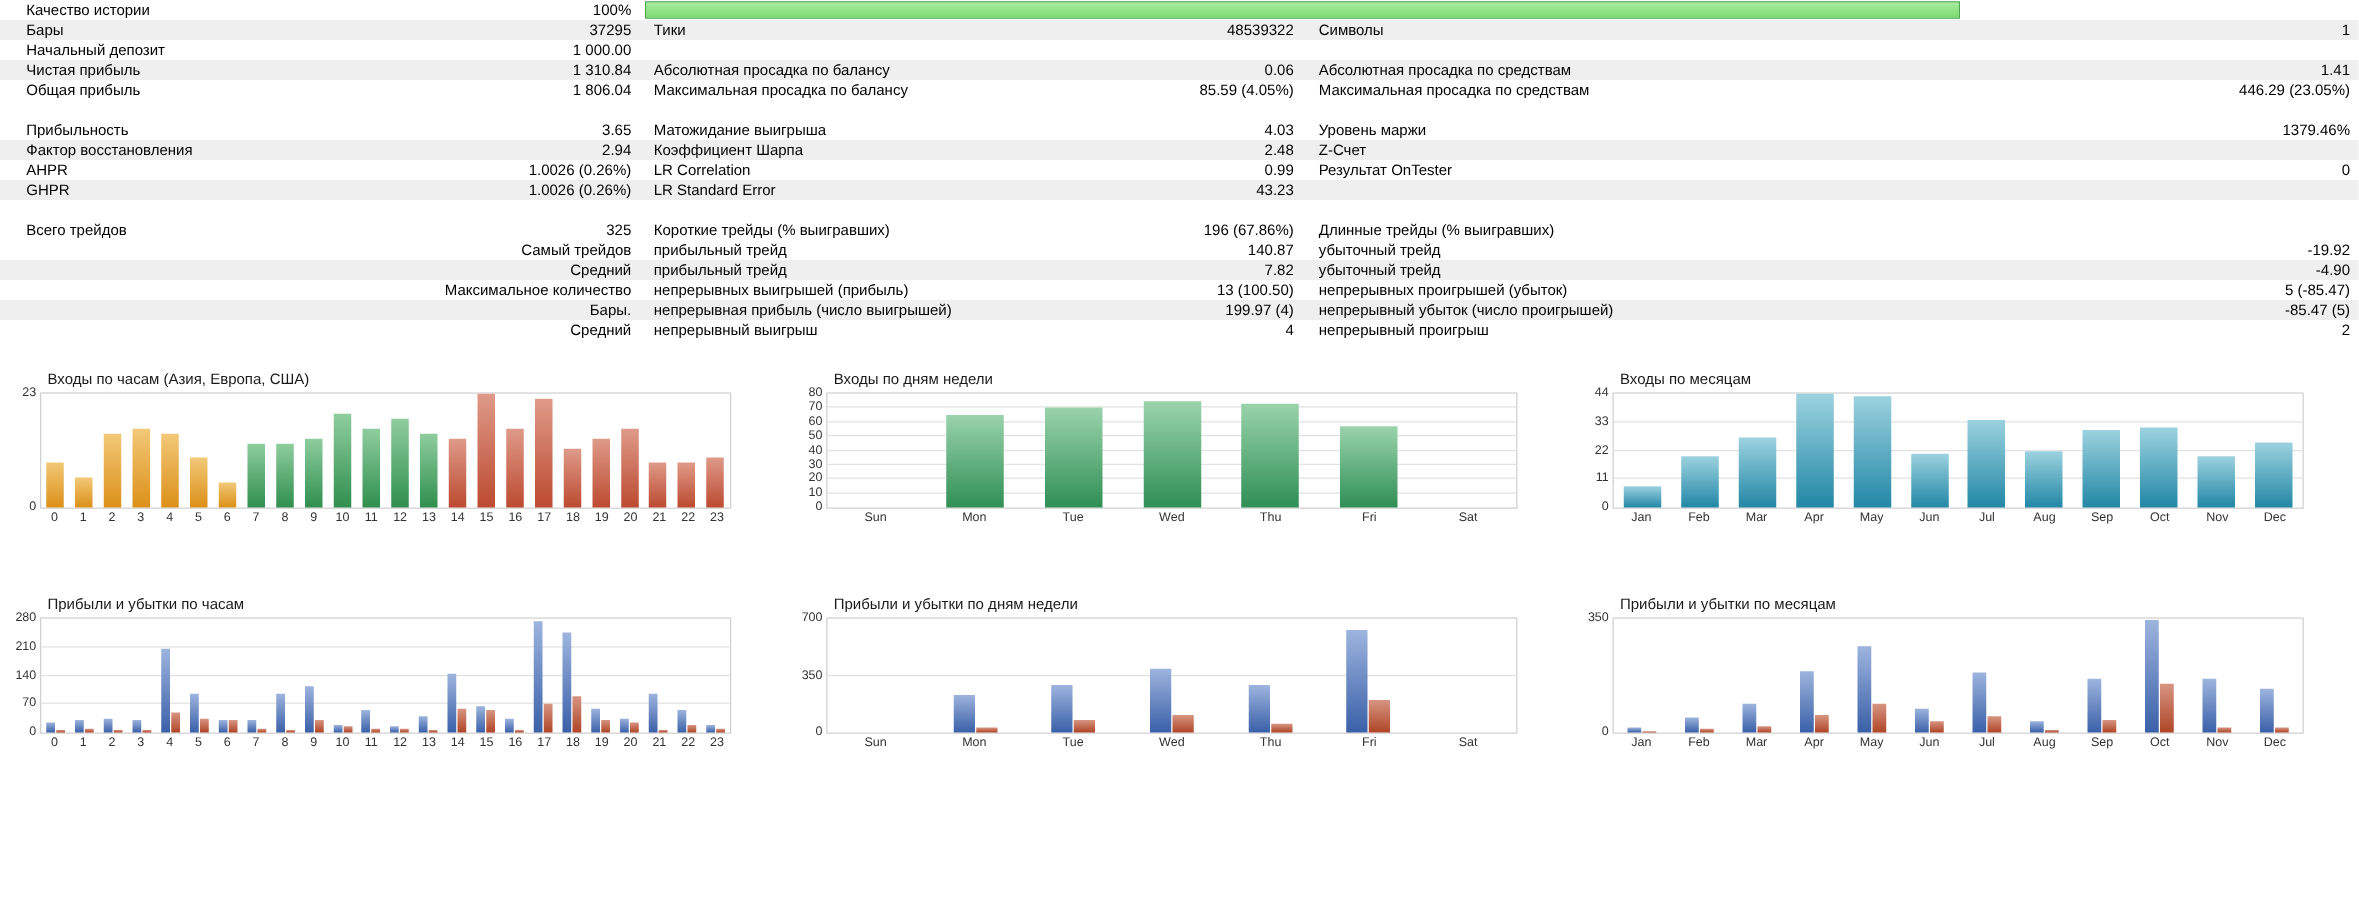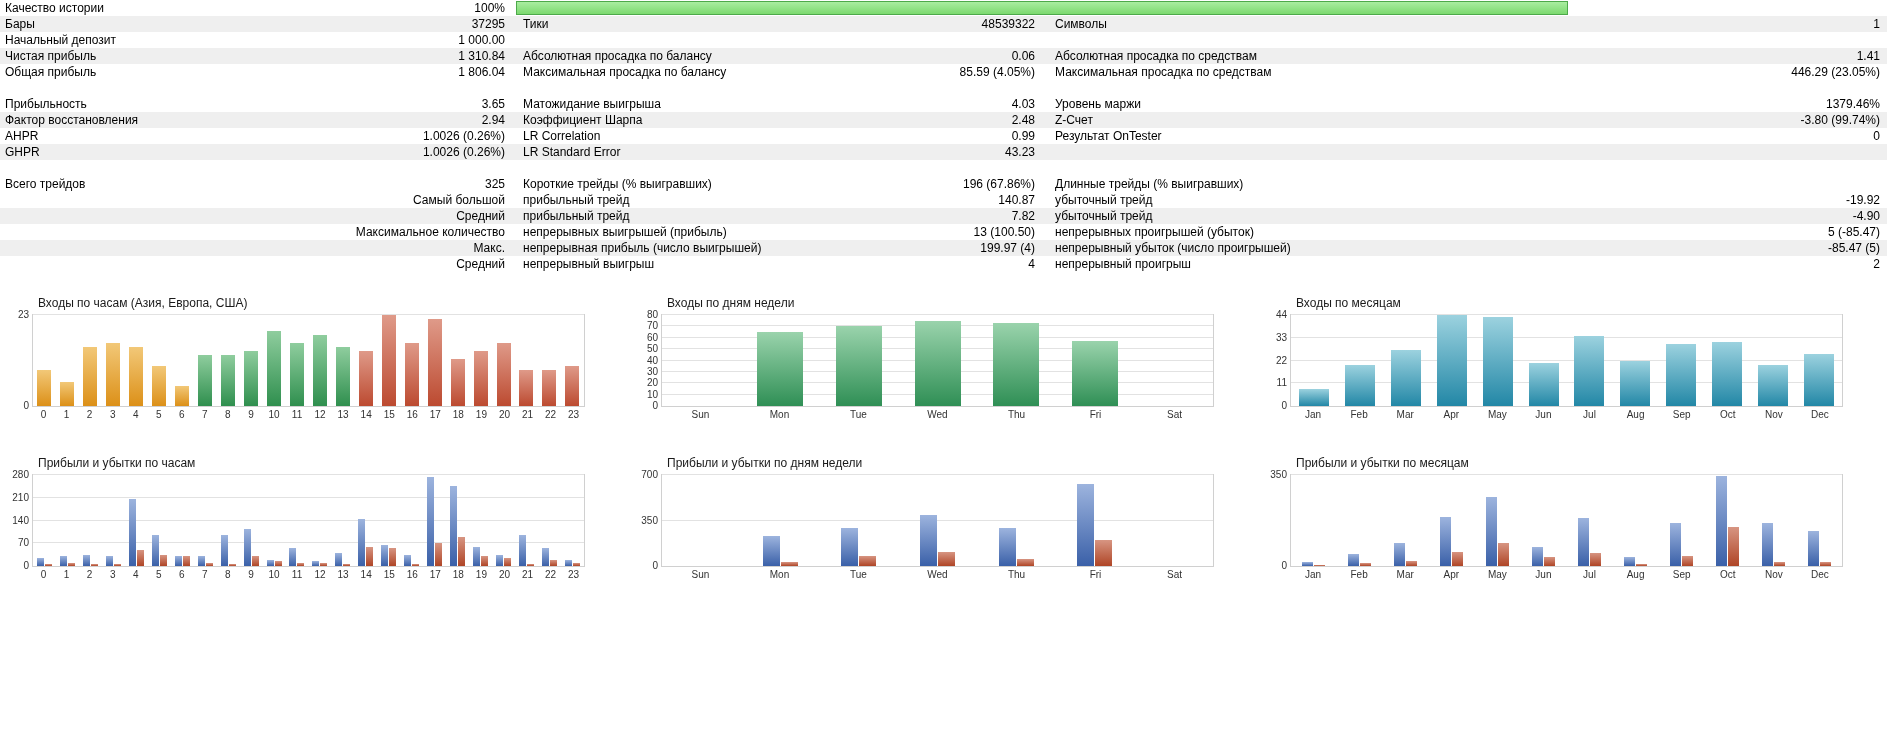--- a/index.html
+++ b/index.html
@@ -16,39 +16,39 @@
     position: relative;
     display: grid;
     grid-template-columns: 260px 245px 330px 200px 340px 1fr;
     height: 16px;
     align-items: center;
     font-size: 12px;
     color: #000;
   }
   .trow.shaded { background: #efefef; }
   .tcell { white-space: nowrap; overflow: hidden; line-height: 16px; }
-  .c-l1 { padding-left: 5px; }
+  .c-l1 { padding-left: 21px; }
   .c-v1 { text-align: right; }
   .c-l2 { padding-left: 18px; }
   .c-v2 { text-align: right; }
   .c-l3 { padding-left: 20px; }
   .c-v3 { text-align: right; padding-right: 7px; }
   .quality-bar {
     position: absolute;
     left: 516px; top: 1px;
     width: 1052px; height: 14px;
     background: linear-gradient(to bottom, #a9eda0, #7cd96f);
     border: 1px solid #4da94a;
   }
   
   #charts-grid {
     display: grid;
     grid-template-columns: repeat(3, 629px);
     padding-top: 24px;
-    row-gap: 36px;
+    row-gap: 56px;
   }
   .chart-cell { padding-right: 44px; }
   .chart-title {
     margin: 0 0 3px 38px;
     height: 15px;
     font-size: 12px;
     color: #1a1a1a;
     white-space: nowrap;
   }
   .plot {
@@ -133,21 +133,20 @@
         <div class="tcell c-v2">4.03</div>
         <div class="tcell c-l3">Уровень маржи</div>
         <div class="tcell c-v3">1379.46%</div>
       </div>
       <div class="trow shaded">
         <div class="tcell c-l1">Фактор восстановления</div>
         <div class="tcell c-v1">2.94</div>
         <div class="tcell c-l2">Коэффициент Шарпа</div>
         <div class="tcell c-v2">2.48</div>
         <div class="tcell c-l3">Z-Счет</div>
-        <div class="tcell c-v3">-3.80 (99.74%)</div>
       </div>
       <div class="trow">
         <div class="tcell c-l1">AHPR</div>
         <div class="tcell c-v1">1.0026 (0.26%)</div>
         <div class="tcell c-l2">LR Correlation</div>
         <div class="tcell c-v2">0.99</div>
         <div class="tcell c-l3">Результат OnTester</div>
         <div class="tcell c-v3">0</div>
       </div>
       <div class="trow shaded">
@@ -168,21 +167,21 @@
       </div>
       <div class="trow">
         <div class="tcell c-l1">Всего трейдов</div>
         <div class="tcell c-v1">325</div>
         <div class="tcell c-l2">Короткие трейды (% выигравших)</div>
         <div class="tcell c-v2">196 (67.86%)</div>
         <div class="tcell c-l3">Длинные трейды (% выигравших)</div>
       </div>
       <div class="trow">
         <div class="tcell c-l1"></div>
-        <div class="tcell c-v1">Самый большой</div>
+        <div class="tcell c-v1">Самый трейдов</div>
         <div class="tcell c-l2">прибыльный трейд</div>
         <div class="tcell c-v2">140.87</div>
         <div class="tcell c-l3">убыточный трейд</div>
         <div class="tcell c-v3">-19.92</div>
       </div>
       <div class="trow shaded">
         <div class="tcell c-l1"></div>
         <div class="tcell c-v1">Средний</div>
         <div class="tcell c-l2">прибыльный трейд</div>
         <div class="tcell c-v2">7.82</div>
@@ -192,21 +191,21 @@
       <div class="trow">
         <div class="tcell c-l1"></div>
         <div class="tcell c-v1">Максимальное количество</div>
         <div class="tcell c-l2">непрерывных выигрышей (прибыль)</div>
         <div class="tcell c-v2">13 (100.50)</div>
         <div class="tcell c-l3">непрерывных проигрышей (убыток)</div>
         <div class="tcell c-v3">5 (-85.47)</div>
       </div>
       <div class="trow shaded">
         <div class="tcell c-l1"></div>
-        <div class="tcell c-v1">Макс.</div>
+        <div class="tcell c-v1">Бары.</div>
         <div class="tcell c-l2">непрерывная прибыль (число выигрышей)</div>
         <div class="tcell c-v2">199.97 (4)</div>
         <div class="tcell c-l3">непрерывный убыток (число проигрышей)</div>
         <div class="tcell c-v3">-85.47 (5)</div>
       </div>
       <div class="trow">
         <div class="tcell c-l1"></div>
         <div class="tcell c-v1">Средний</div>
         <div class="tcell c-l2">непрерывный выигрыш</div>
         <div class="tcell c-v2">4</div>

